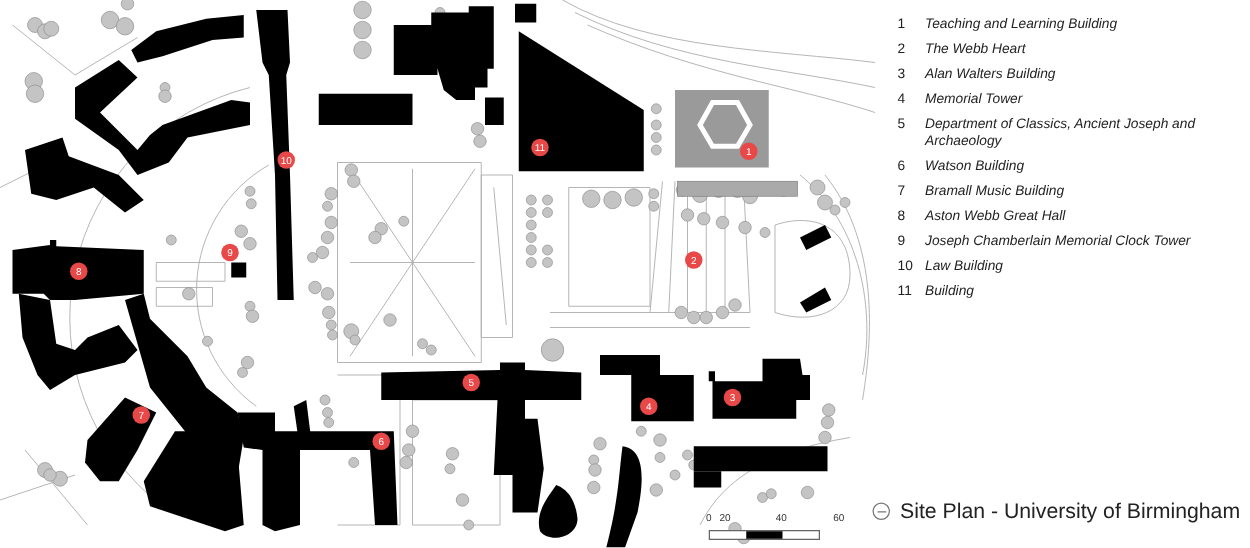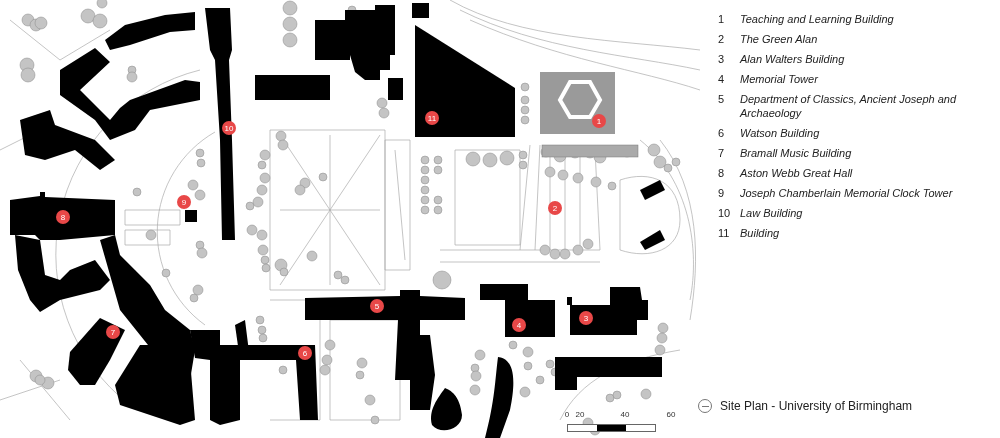--- a/index.html
+++ b/index.html
@@ -2,21 +2,21 @@
 <html><head>
 <meta charset="utf-8">
 <style>
   html,body{margin:0;padding:0;background:#fff;}
   body{width:1000px;height:438px;position:relative;overflow:hidden;font-family:"Liberation Sans",sans-serif;}
   #map{position:absolute;left:0;top:0;width:700px;height:438px;}
   .legend{position:absolute;left:718px;top:12px;width:280px;font-family:"Liberation Sans",sans-serif;font-size:11px;color:#222;}
   .legend-item{display:flex;align-items:flex-start;line-height:14px;margin-bottom:6px;}
   .legend-item .num{width:22px;flex:none;}
   .legend-item .lbl{flex:1;font-style:italic;}
-  .caption{position:absolute;left:698px;top:399px;display:flex;align-items:center;font-size:12px;color:#222;}
+  .caption{position:absolute;left:698px;top:399px;display:flex;align-items:center;font-size:17px;color:#222;}
   .caption .north{width:12px;height:12px;border:1px solid #777;border-radius:50%;margin-right:8px;position:relative;}
   .caption .north::after{content:"";position:absolute;left:3px;top:6px;width:7px;height:1px;background:#777;}
   .scale{position:absolute;left:560px;top:410px;width:110px;height:24px;}
   .scale-lbl{position:absolute;top:0;font-size:8px;color:#333;transform:translateX(-50%);}
   .scale-bar{position:absolute;top:14px;left:7px;width:87px;height:6px;border:1px solid #666;background:#fff;}
   .scale-bar .seg{position:absolute;top:0;left:29px;width:29px;height:6px;background:#000;}
   .marker{fill:#e84848;}
   .marker-txt{fill:#fff;font-family:"Liberation Sans",sans-serif;font-size:8px;text-anchor:middle;dominant-baseline:central;}
 </style>
 </head>
@@ -263,21 +263,21 @@
     </g>
 </svg>
 
 <div class="legend" id="legend">
     <div class="legend-item">
       <span class="num">1</span>
       <span class="lbl">Teaching and Learning Building</span>
     </div>
     <div class="legend-item">
       <span class="num">2</span>
-      <span class="lbl">The Green Alan</span>
+      <span class="lbl">The Webb Heart</span>
     </div>
     <div class="legend-item">
       <span class="num">3</span>
       <span class="lbl">Alan Walters Building</span>
     </div>
     <div class="legend-item">
       <span class="num">4</span>
       <span class="lbl">Memorial Tower</span>
     </div>
     <div class="legend-item">

